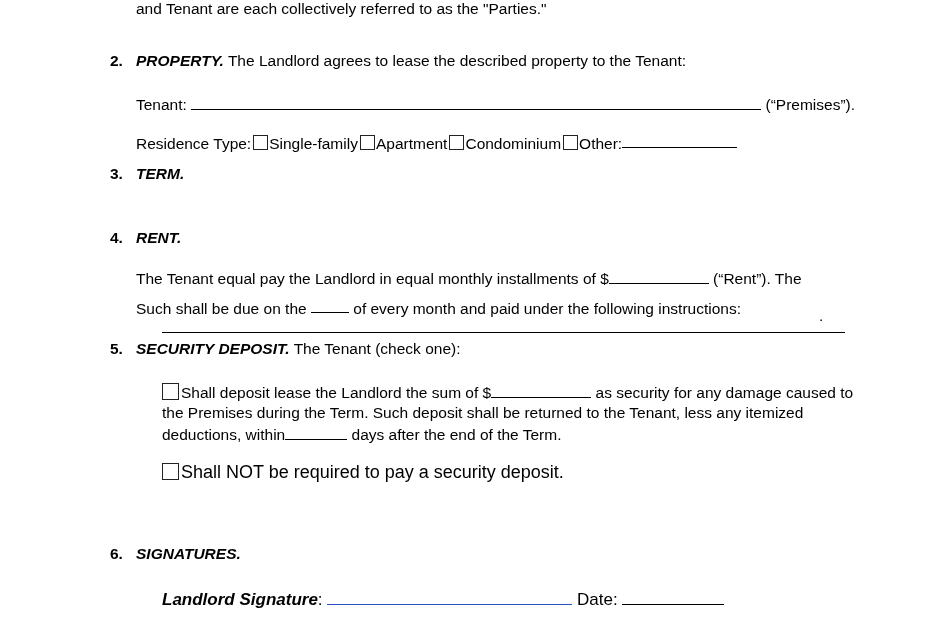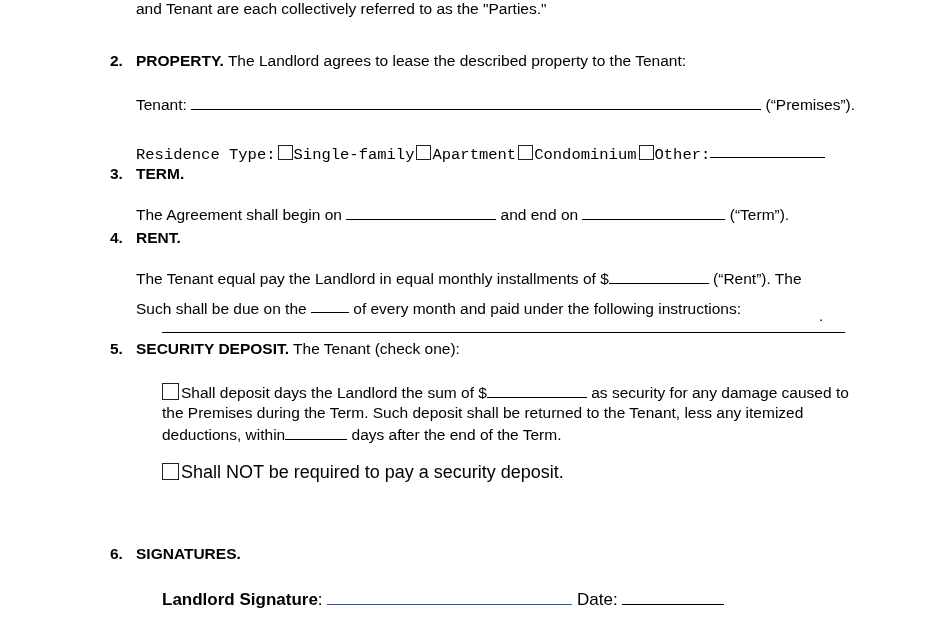--- a/index.html
+++ b/index.html
@@ -40,20 +40,21 @@
     top: 0px;
     font-weight: bold;
     font-size: 15.5px;
   }
   .clause .body {
     margin-left: 26px;
     font-size: 15.5px;
   }
   .bold {
     font-weight: bold;
+    font-style: italic;
   }
   .row {
     white-space: nowrap;
   }
   .blank {
     display: inline-block;
     border-bottom: 1px solid #000;
     height: 0.95em;
     vertical-align: baseline;
   }
@@ -83,23 +84,22 @@
   #clause-term     { top: 165px; }
   #clause-rent     { top: 229px; }
   #clause-deposit  { top: 340px; }
   #clause-sign     { top: 545px; }
 
   .addr-row {
     margin-top: 24px;
     white-space: nowrap;
   }
   .res-row {
-    margin-top: 29px;
-    white-space: nowrap;
-    font-family: Liberation Mono, monospace;
+    margin-top: 19px;
+    white-space: nowrap;
   }
 
   .term-row {
     margin-top: 21px;
   }
   .rent-row1 { margin-top: 21px; }
   .rent-row2 { margin-top: 10px; }
   .rent-rule {
     margin-top: 14px;
     margin-left: 26px;
@@ -174,27 +174,20 @@
       </div>
     </div>
   </div>
 
   <div class="clause" id="clause-term">
     <span class="num">3.</span>
     <div class="body">
       <div class="row">
         <span class="bold">TERM.</span>
       </div>
-      <div class="term-row row">
-        <span>The Agreement shall begin on</span>
-        <span class="blank" style="width:150px;"></span>
-        <span>and end on</span>
-        <span class="blank" style="width:143px;"></span>
-        <span>(“Term”).</span>
-      </div>
     </div>
   </div>
 
   <div class="clause" id="clause-rent">
     <span class="num">4.</span>
     <div class="body">
       <div class="row">
         <span class="bold">RENT.</span>
       </div>
       <div class="rent-row1 row">
@@ -213,21 +206,21 @@
 
   <div class="clause" id="clause-deposit">
     <span class="num">5.</span>
     <div class="body">
       <div class="row">
         <span class="bold">SECURITY DEPOSIT.</span>
         <span>The Tenant (check one):</span>
       </div>
 
       <div class="dep-opt1">
-        <span class="cb-lg"></span><span>Shall deposit days the Landlord the sum of $</span><span class="blank" style="width:100px;"></span>
+        <span class="cb-lg"></span><span>Shall deposit lease the Landlord the sum of $</span><span class="blank" style="width:100px;"></span>
         <span>as security for any damage caused</span>
         <span>to the Premises during the Term. Such deposit shall be returned to the Tenant, less any itemized</span>
         <span>deductions, within</span><span class="blank" style="width:62px;"></span>
         <span>days after the end of the Term.</span>
       </div>
 
       <div class="dep-opt2 row">
         <span class="cb-lg"></span><span>Shall NOT be required to pay a security deposit.</span>
       </div>
     </div>

